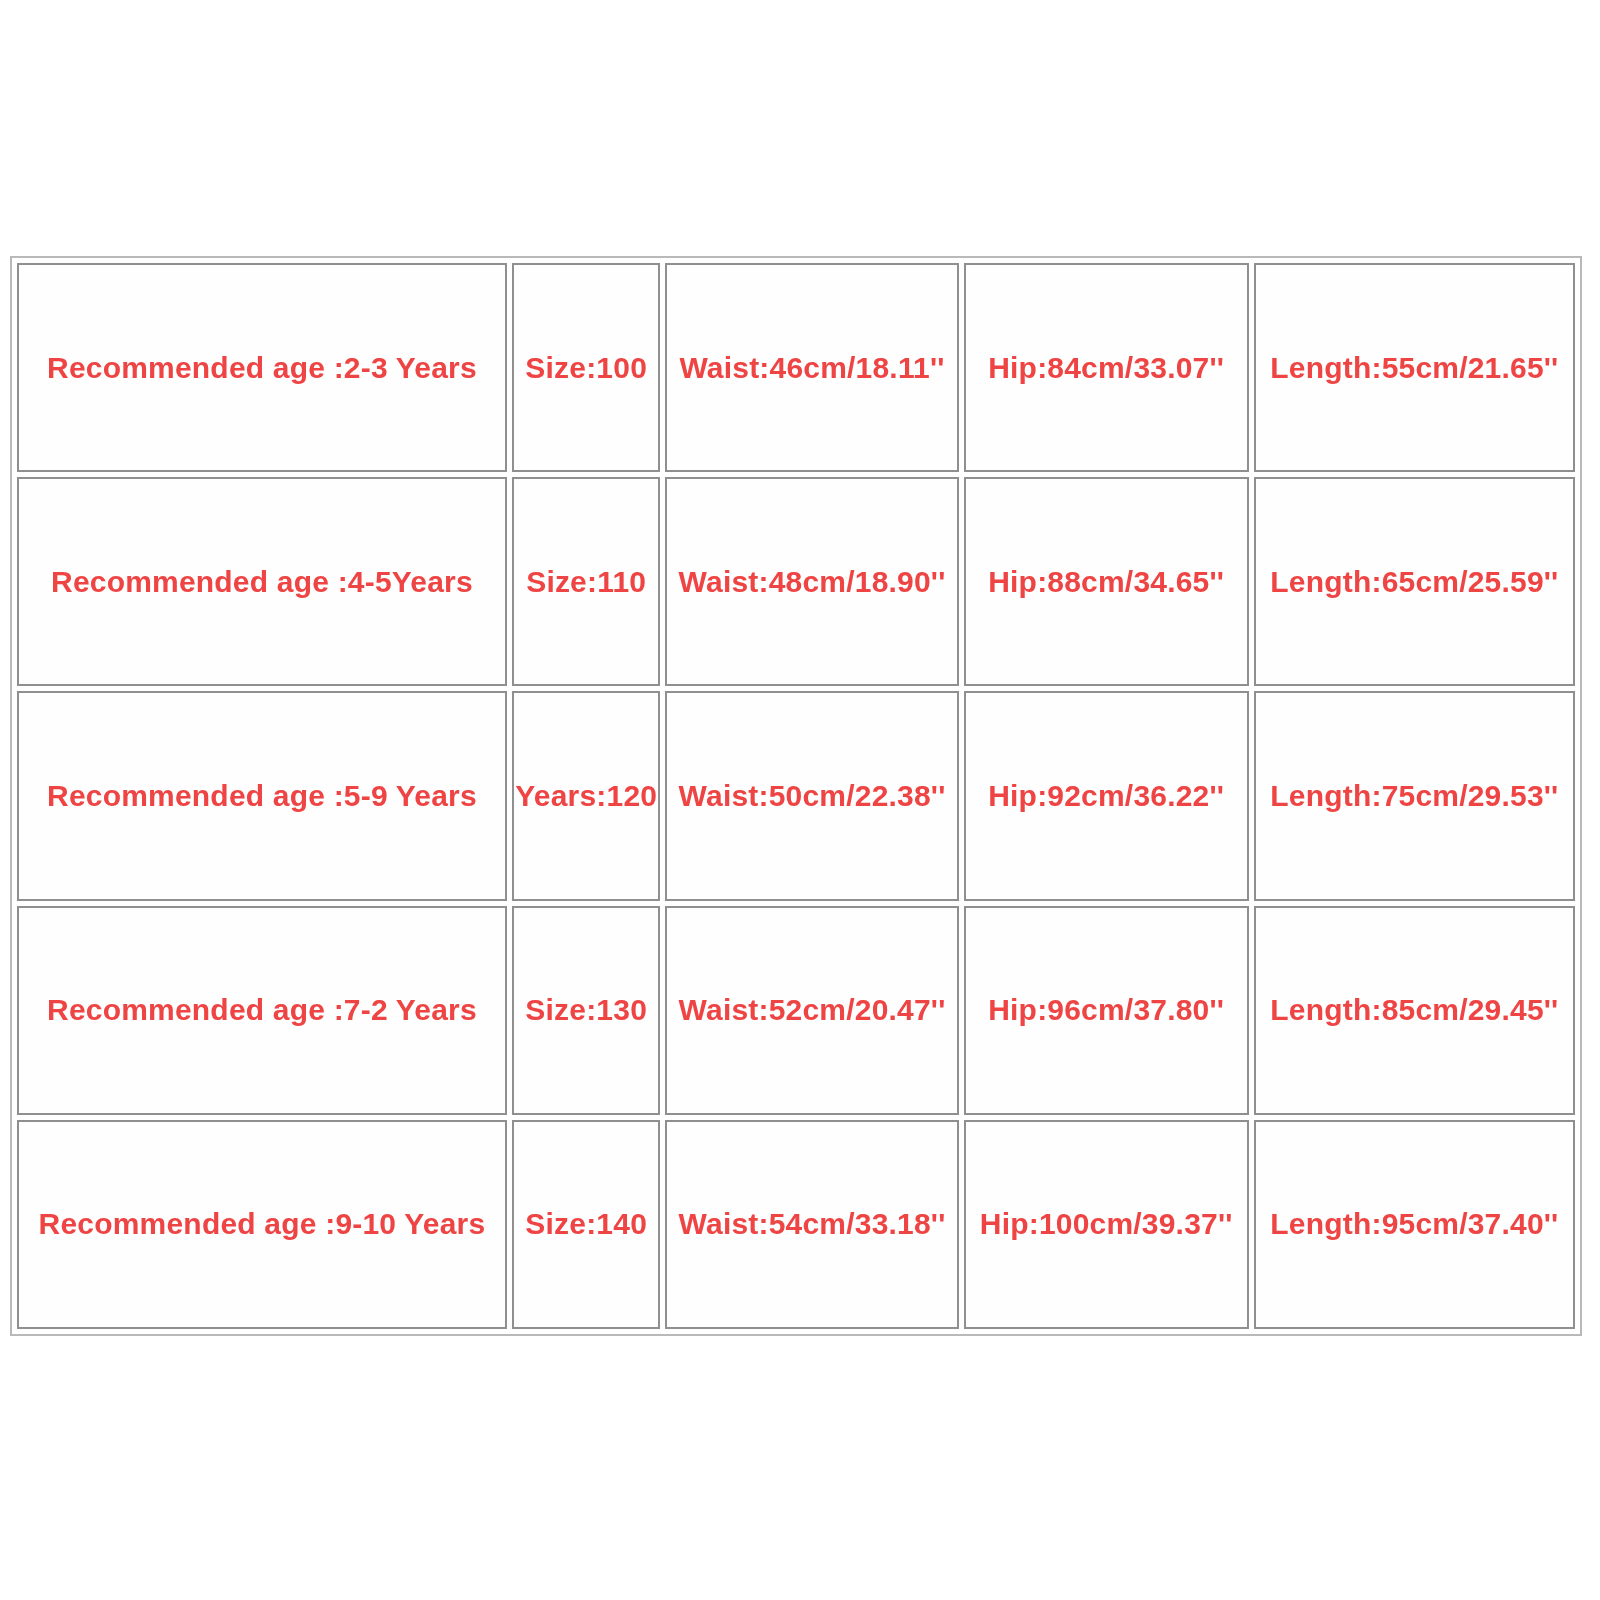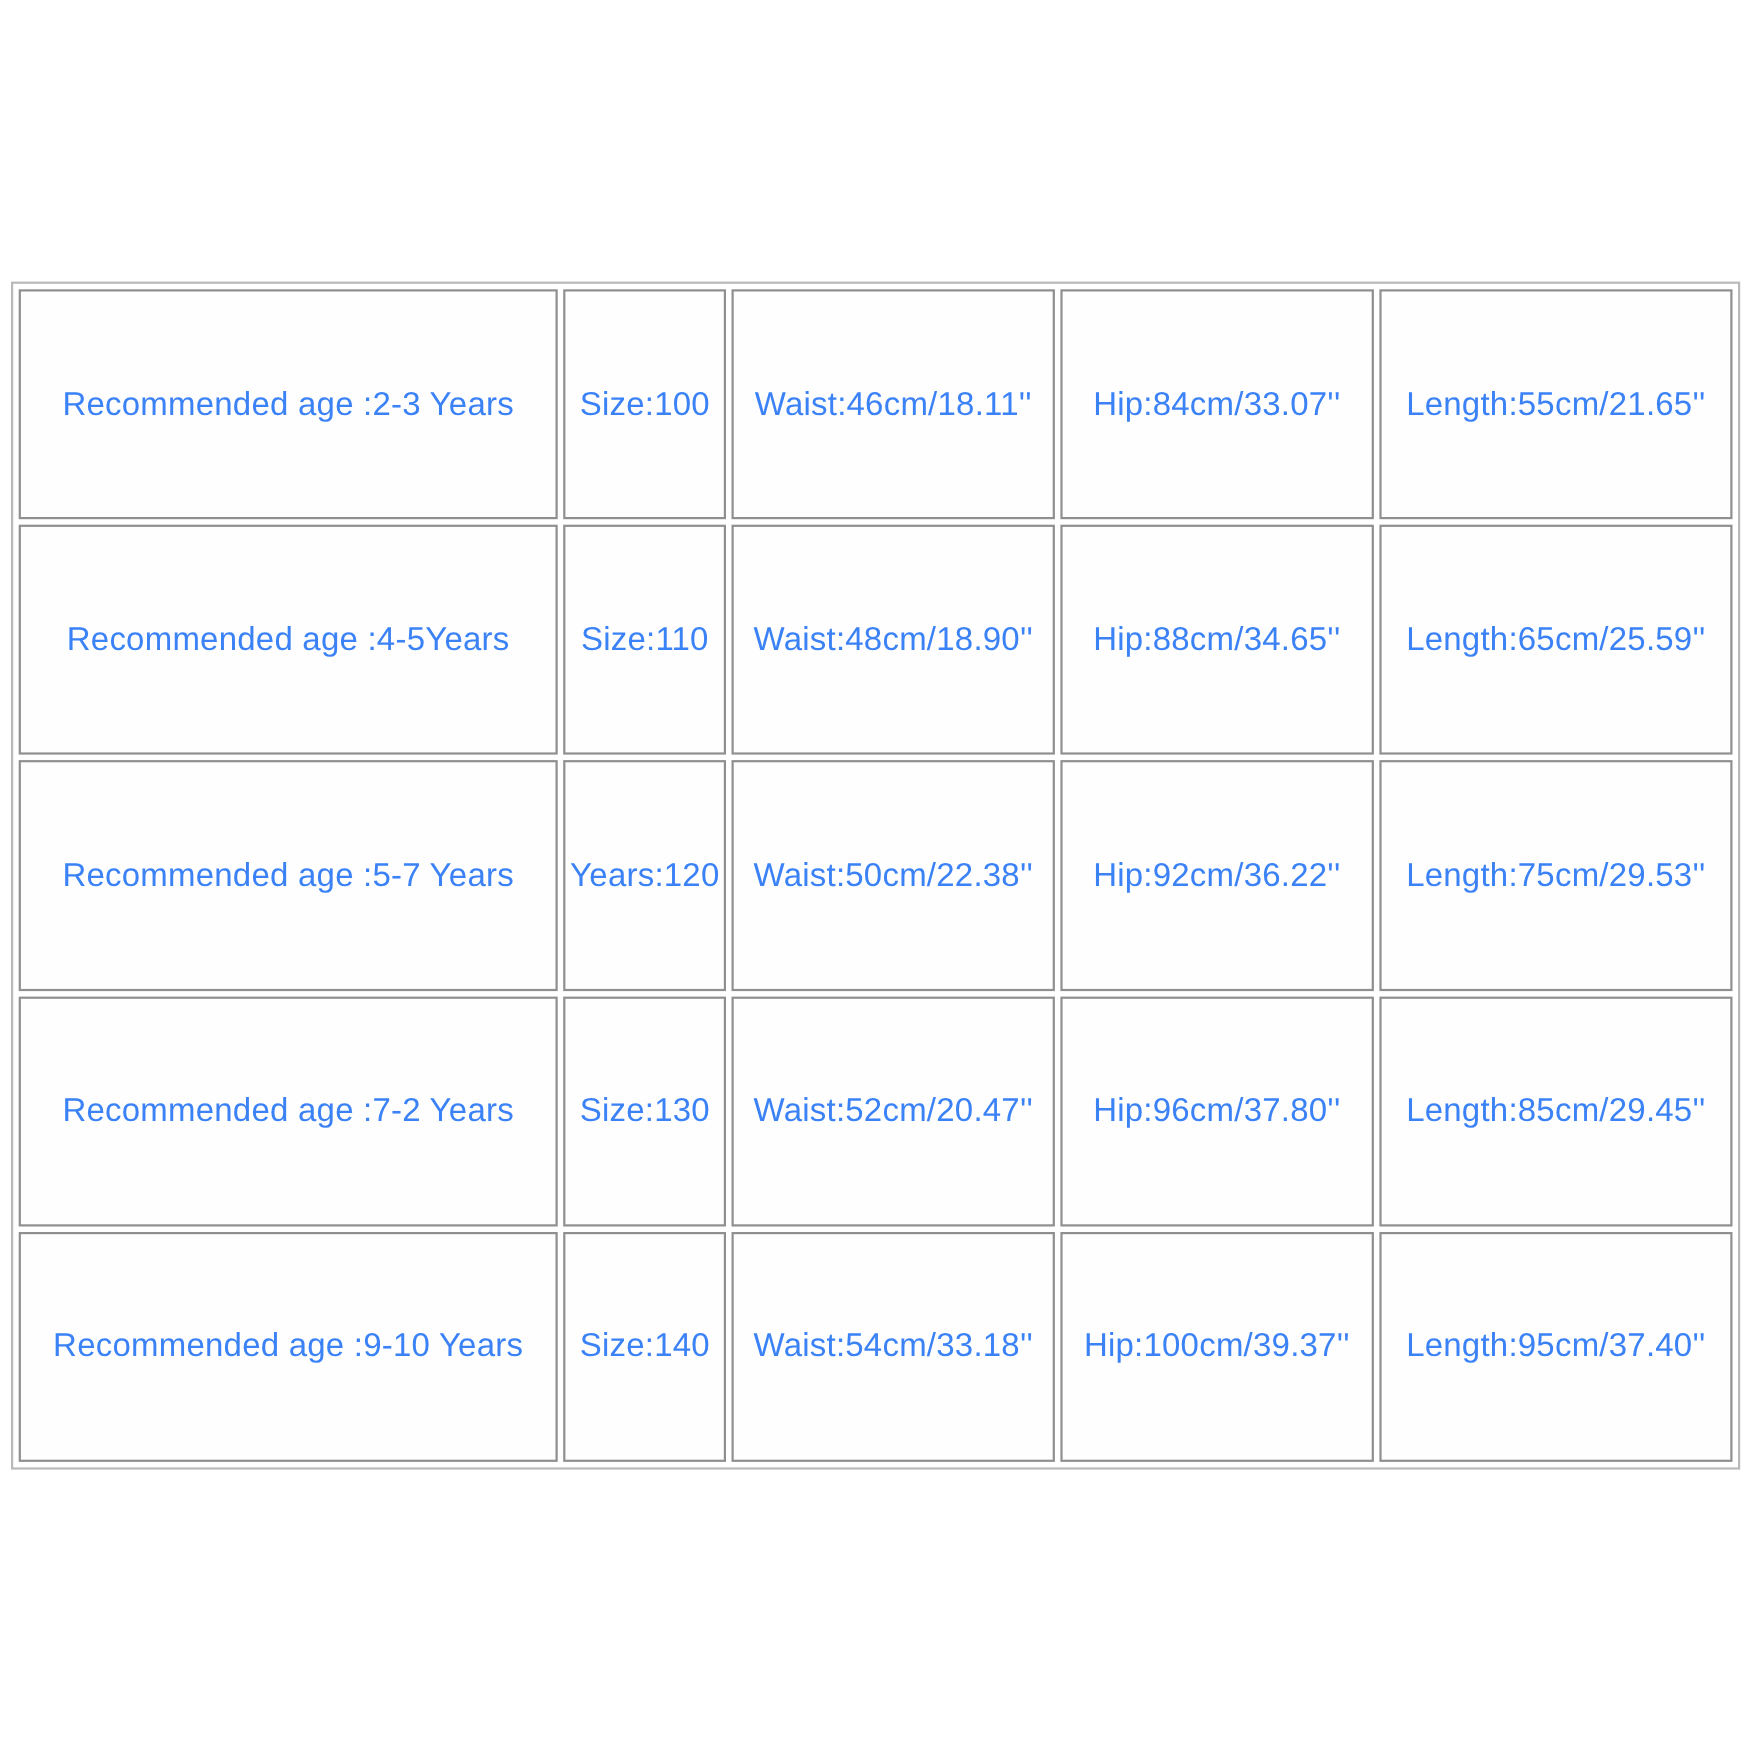--- a/index.html
+++ b/index.html
@@ -23,24 +23,24 @@
     border: 2px solid #b9b9b9;
     border-collapse: separate;
     border-spacing: 5px;
     table-layout: fixed;
   }
   .size-table td {
     border: 2px solid #8f8f8f;
     background: #fefefe;
     text-align: center;
     vertical-align: middle;
-    font-weight: normal;
+    font-weight: bold;
     font-size: 30px;
     letter-spacing: 0.2px;
-    color: #3b82f6;
+    color: #ef4444;
     overflow: hidden;
     white-space: nowrap;
   }
   col.c-age    { width: 488px; }
   col.c-size   { width: 148px; }
   col.c-waist  { width: 292px; }
   col.c-hip    { width: 284px; }
   col.c-length { width: 320px; }
 </style>
 </head>
@@ -63,21 +63,21 @@
       <td>Length:55cm/21.65''</td>
     </tr>
     <tr>
       <td>Recommended age :4-5Years</td>
       <td>Size:110</td>
       <td>Waist:48cm/18.90''</td>
       <td>Hip:88cm/34.65''</td>
       <td>Length:65cm/25.59''</td>
     </tr>
     <tr>
-      <td>Recommended age :5-7 Years</td>
+      <td>Recommended age :5-9 Years</td>
       <td>Years:120</td>
       <td>Waist:50cm/22.38''</td>
       <td>Hip:92cm/36.22''</td>
       <td>Length:75cm/29.53''</td>
     </tr>
     <tr>
       <td>Recommended age :7-2 Years</td>
       <td>Size:130</td>
       <td>Waist:52cm/20.47''</td>
       <td>Hip:96cm/37.80''</td>

